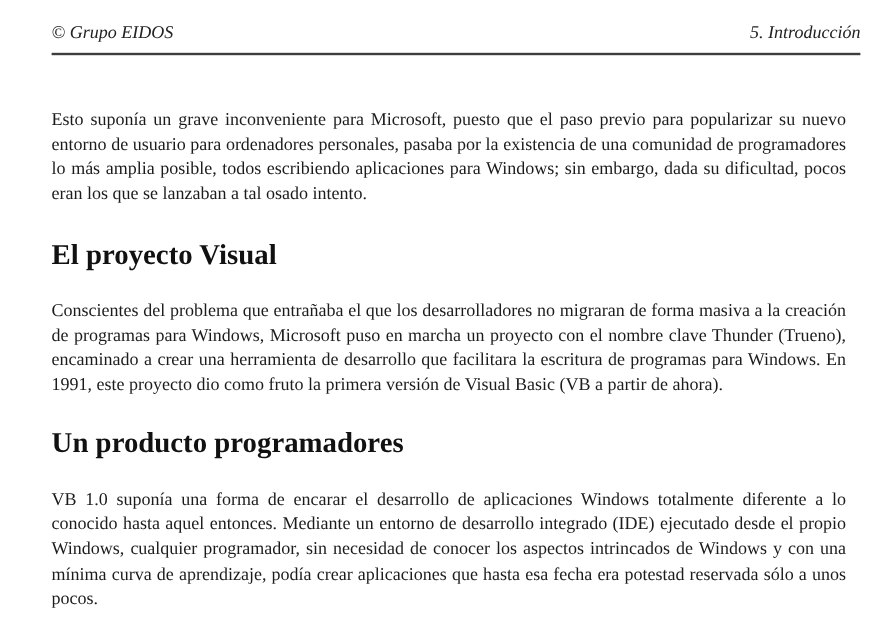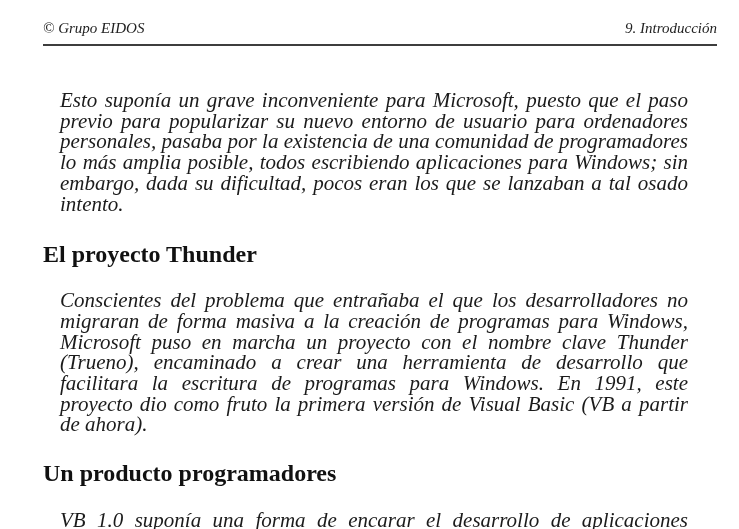--- a/index.html
+++ b/index.html
@@ -33,25 +33,24 @@
   .header-rule {
     height: 0;
     border: 0;
     border-top: 2px solid #3d3d3d;
     margin: 7px 0 0 0;
   }
   .content {
     padding-right: 12px; 
   }
   .para {
-    margin: 17px;
-    font-size: 21px;
+    margin: 0;
+    font-size: 15px;
     line-height: 20.7px;
     text-align: justify;
-    font-style: italic;
   }
   .heading {
     margin: 0;
     font-weight: bold;
     font-size: 24px;
     line-height: 27px;
     color: #111111;
   }
   .p1 { margin-top: 44px; }
   .h1a { margin-top: 27px; }
@@ -59,30 +58,30 @@
   .h1b { margin-top: 25px; }
   .p3 { margin-top: 23px; }
 </style>
 </head>
 <body>
 
 <div class="page">
 
   <header class="page-header">
     <span class="hdr-left">© Grupo EIDOS</span>
-    <span class="hdr-right">9. Introducción</span>
+    <span class="hdr-right">5. Introducción</span>
   </header>
 
   <hr class="header-rule">
 
   <main class="content">
 
     <p class="para p1">Esto suponía un grave inconveniente para Microsoft, puesto que el paso previo para popularizar su nuevo entorno de usuario para ordenadores personales, pasaba por la existencia de una comunidad de programadores lo más amplia posible, todos escribiendo aplicaciones para Windows; sin embargo, dada su dificultad, pocos eran los que se lanzaban a tal osado intento.</p>
 
-    <h1 class="heading h1a">El proyecto Thunder</h1>
+    <h1 class="heading h1a">El proyecto Visual</h1>
 
     <p class="para p2">Conscientes del problema que entrañaba el que los desarrolladores no migraran de forma masiva a la creación de programas para Windows, Microsoft puso en marcha un proyecto con el nombre clave Thunder (Trueno), encaminado a crear una herramienta de desarrollo que facilitara la escritura de programas para Windows. En 1991, este proyecto dio como fruto la primera versión de Visual Basic (VB a partir de ahora).</p>
 
     <h1 class="heading h1b">Un producto programadores</h1>
 
     <p class="para p3">VB 1.0 suponía una forma de encarar el desarrollo de aplicaciones Windows totalmente diferente a lo conocido hasta aquel entonces. Mediante un entorno de desarrollo integrado (IDE) ejecutado desde el propio Windows, cualquier programador, sin necesidad de conocer los aspectos intrincados de Windows y con una mínima curva de aprendizaje, podía crear aplicaciones que hasta esa fecha era potestad reservada sólo a unos pocos.</p>
 
   </main>
 
 </div>

